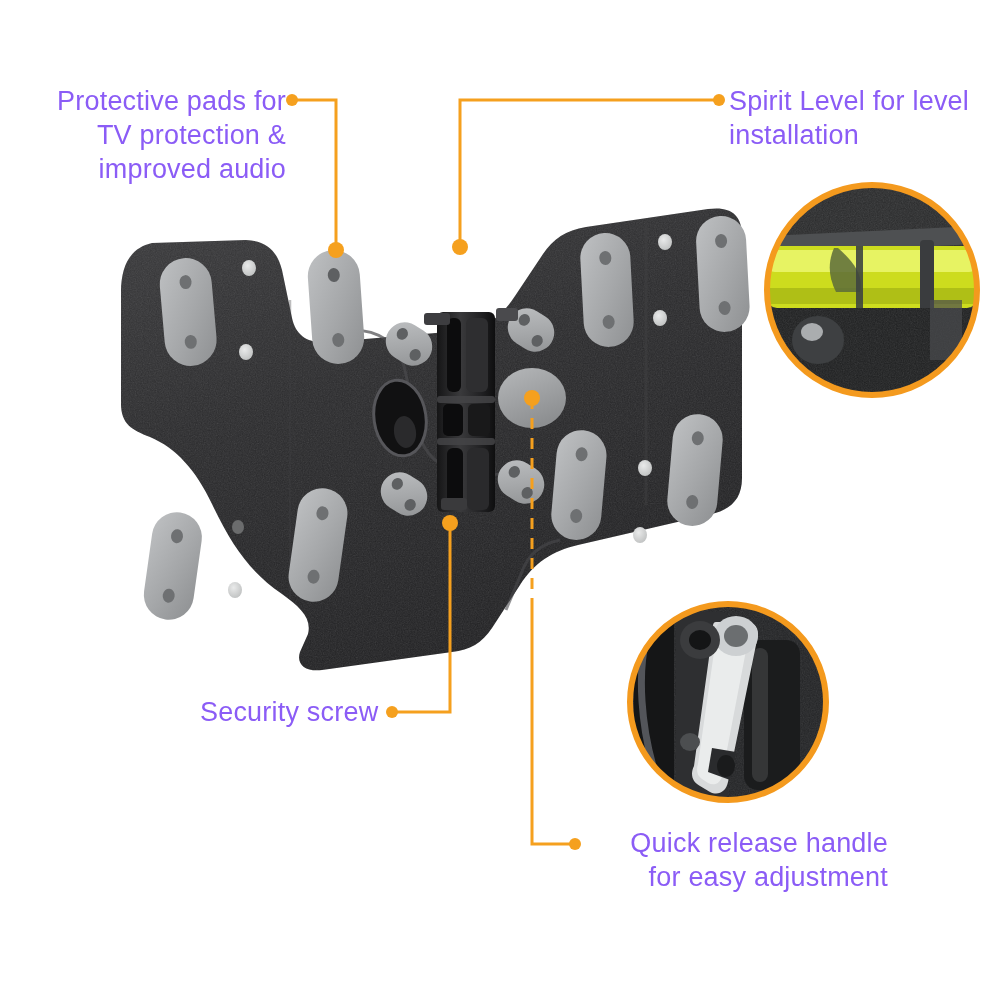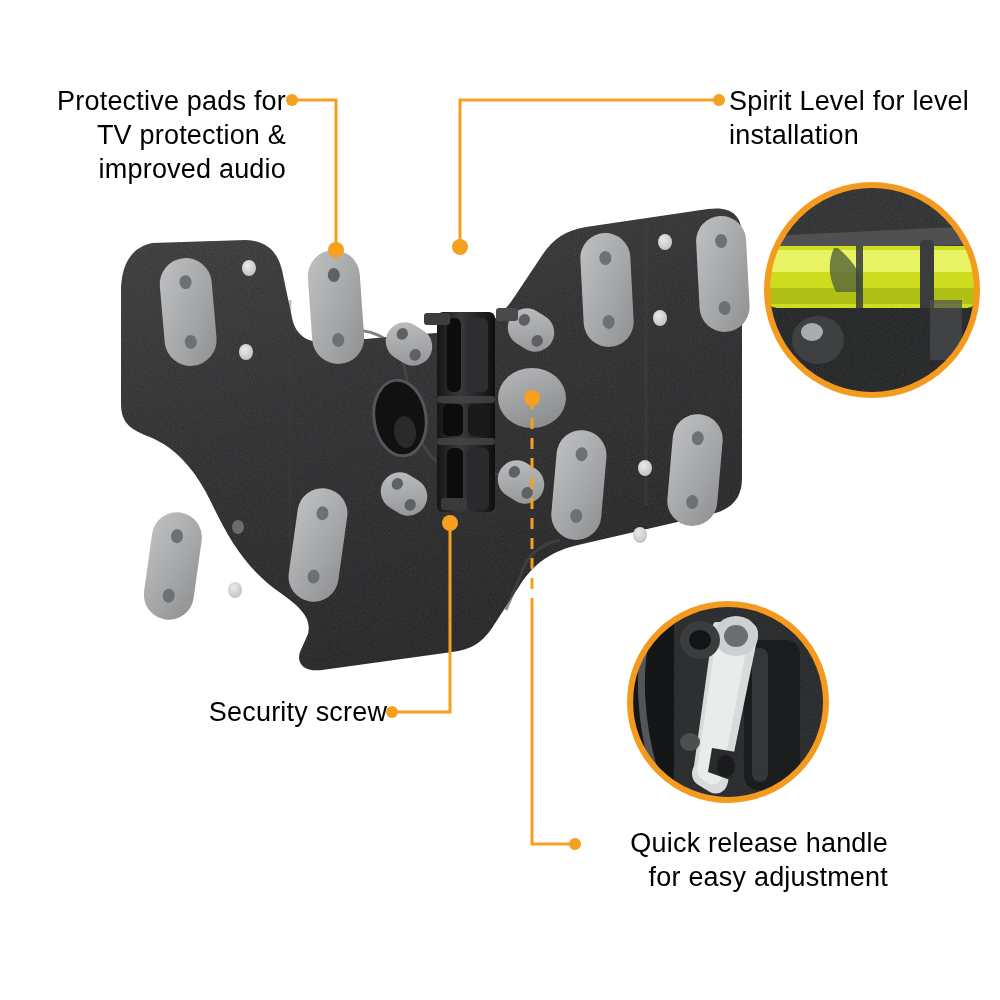--- a/index.html
+++ b/index.html
@@ -6,30 +6,30 @@
   body{
     width:1000px;height:1000px;
     background:#ffffff;
     font-family:"Liberation Sans", sans-serif;
     overflow:hidden;
     position:relative;
   }
   #stage{position:absolute;inset:0;width:1000px;height:1000px;}
   .callout-text{
     position:absolute;
-    color:#000000;
+    color:#8b5cf6;
     font-size:27px;
     line-height:34px;
     font-weight:400;
     letter-spacing:.2px;
     white-space:pre-line;
   }
   #label-pads{left:34px;top:84px;width:252px;text-align:right;}
   #label-spirit{left:729px;top:84px;width:268px;text-align:left;}
-  #label-screw{left:200px;top:695px;width:196px;text-align:center;}
+  #label-screw{left:200px;top:695px;width:196px;text-align:left;}
   #label-quick{left:588px;top:826px;width:300px;text-align:right;}
   svg{position:absolute;left:0;top:0;}
   .inset-ring{fill:none;stroke:#F49A1E;stroke-width:6;}
 </style>
 </head>
 <body>
 
 <div id="stage">
 
   <svg width="1000" height="1000" viewBox="0 0 1000 1000">

